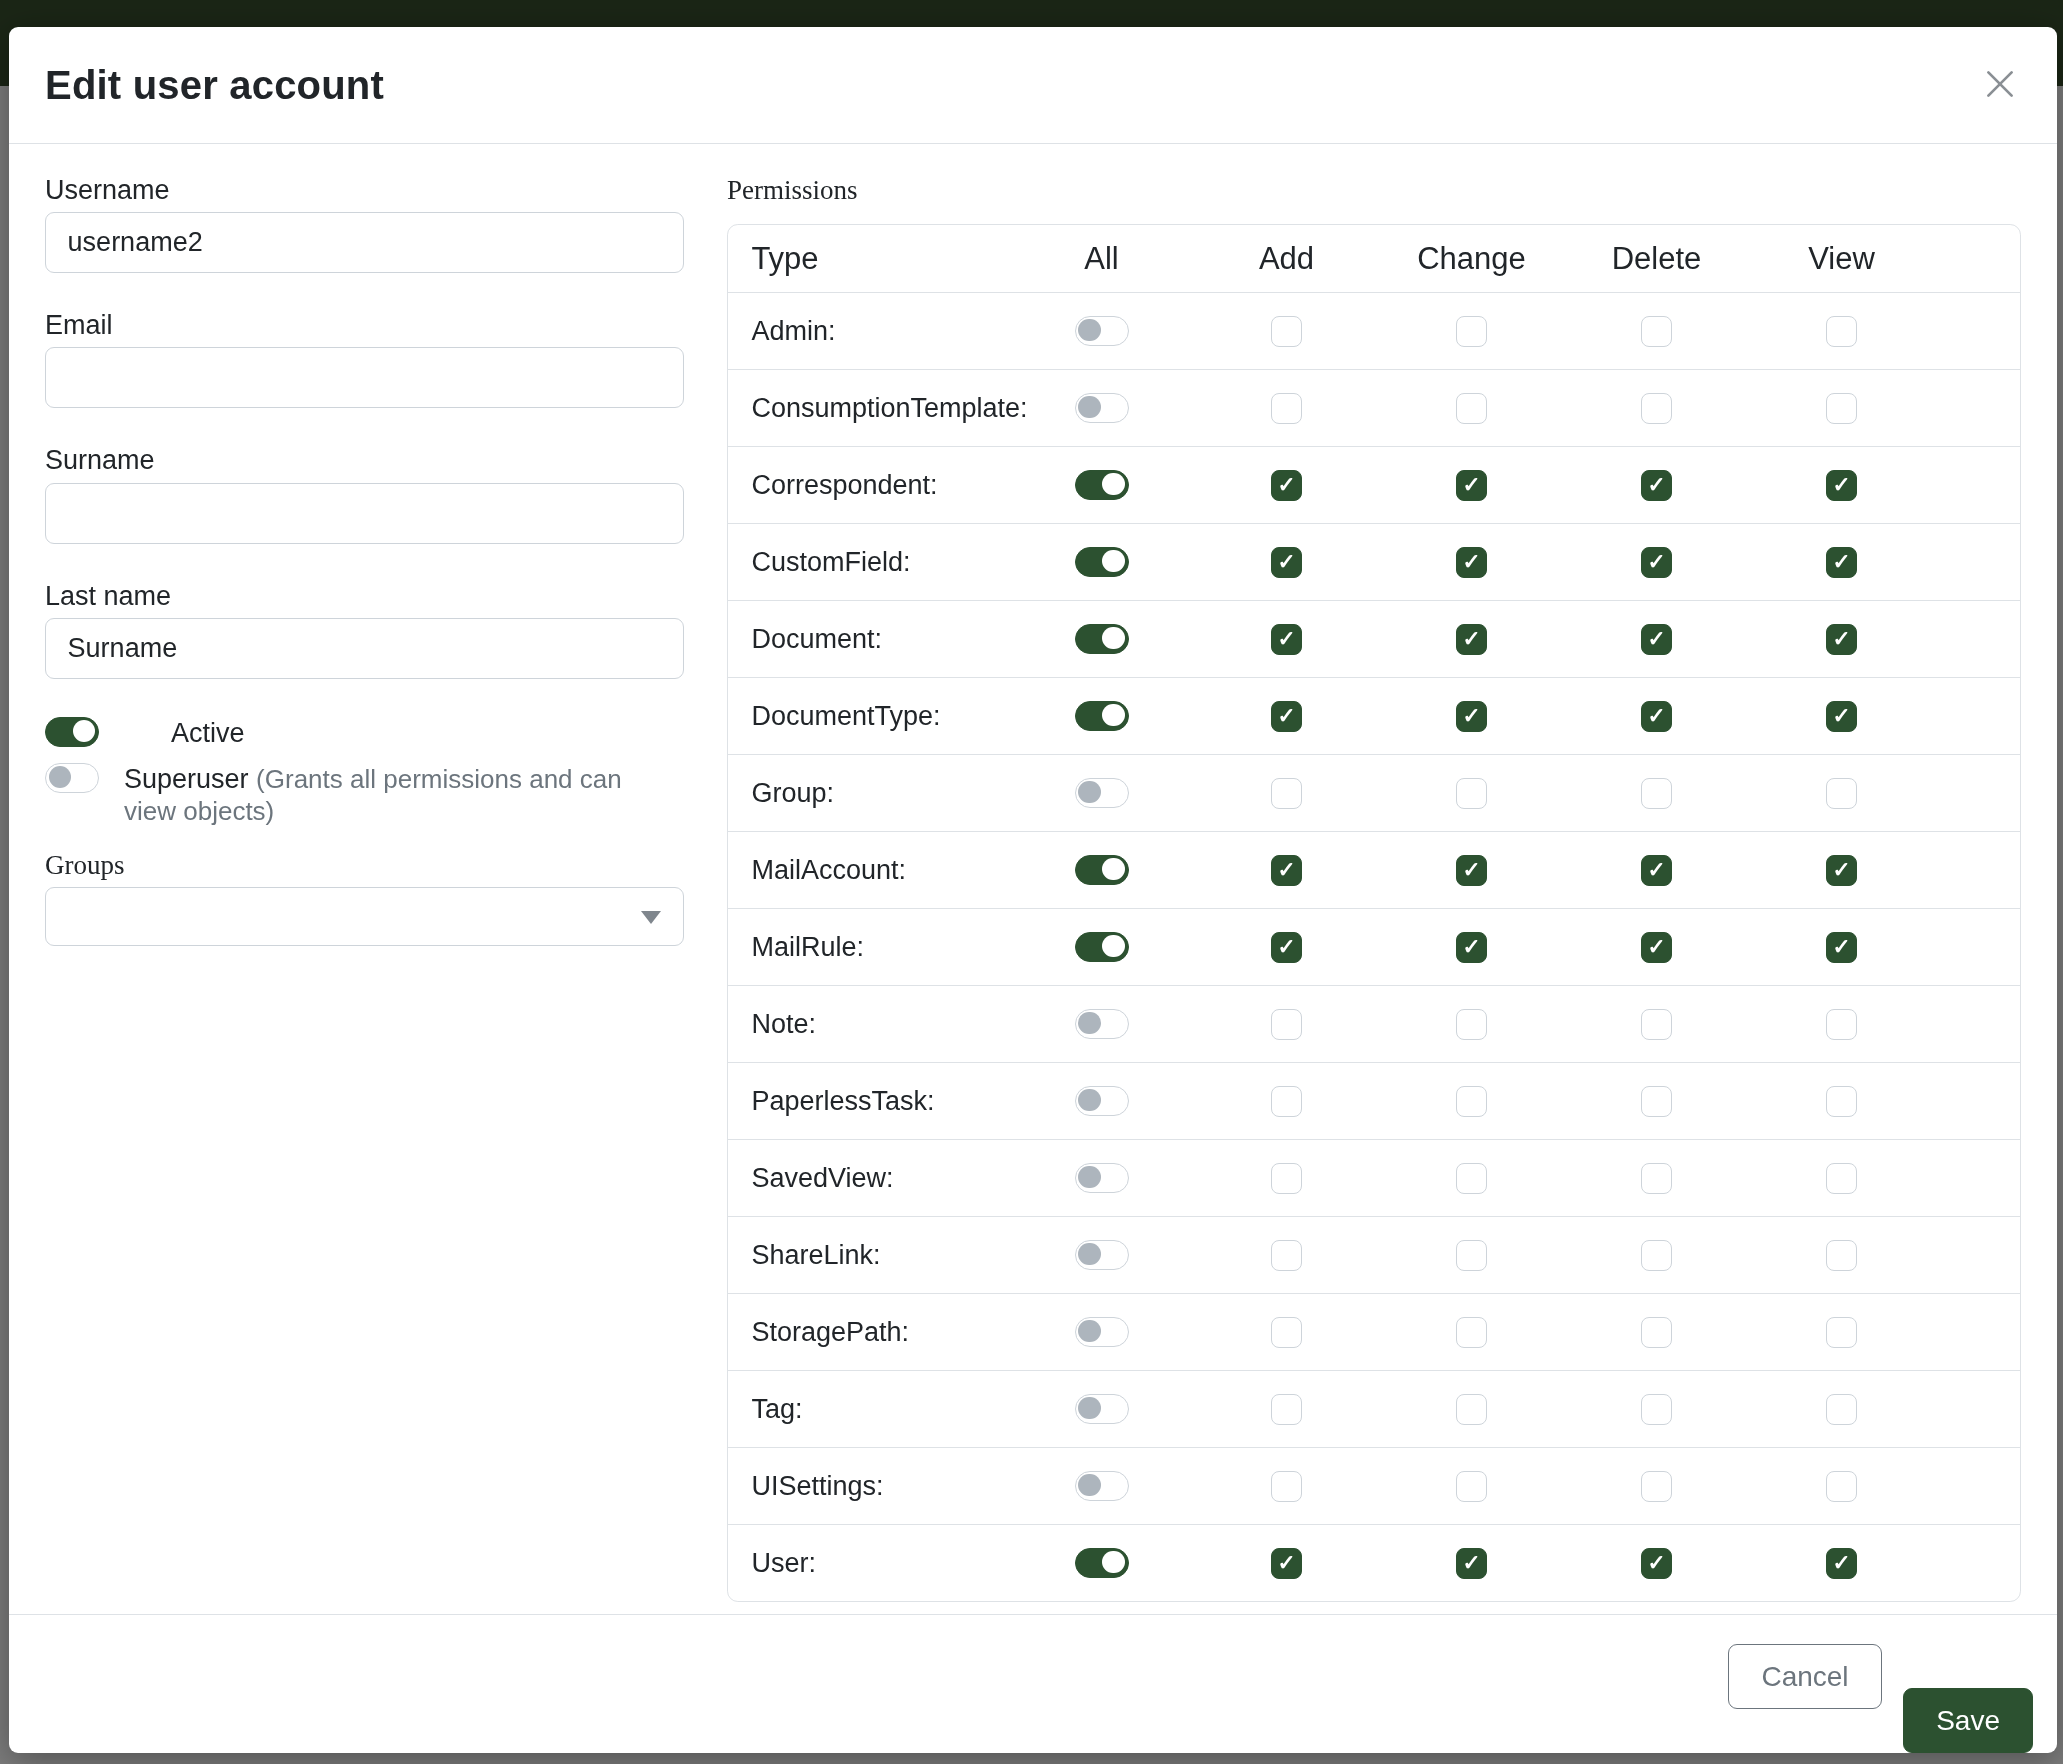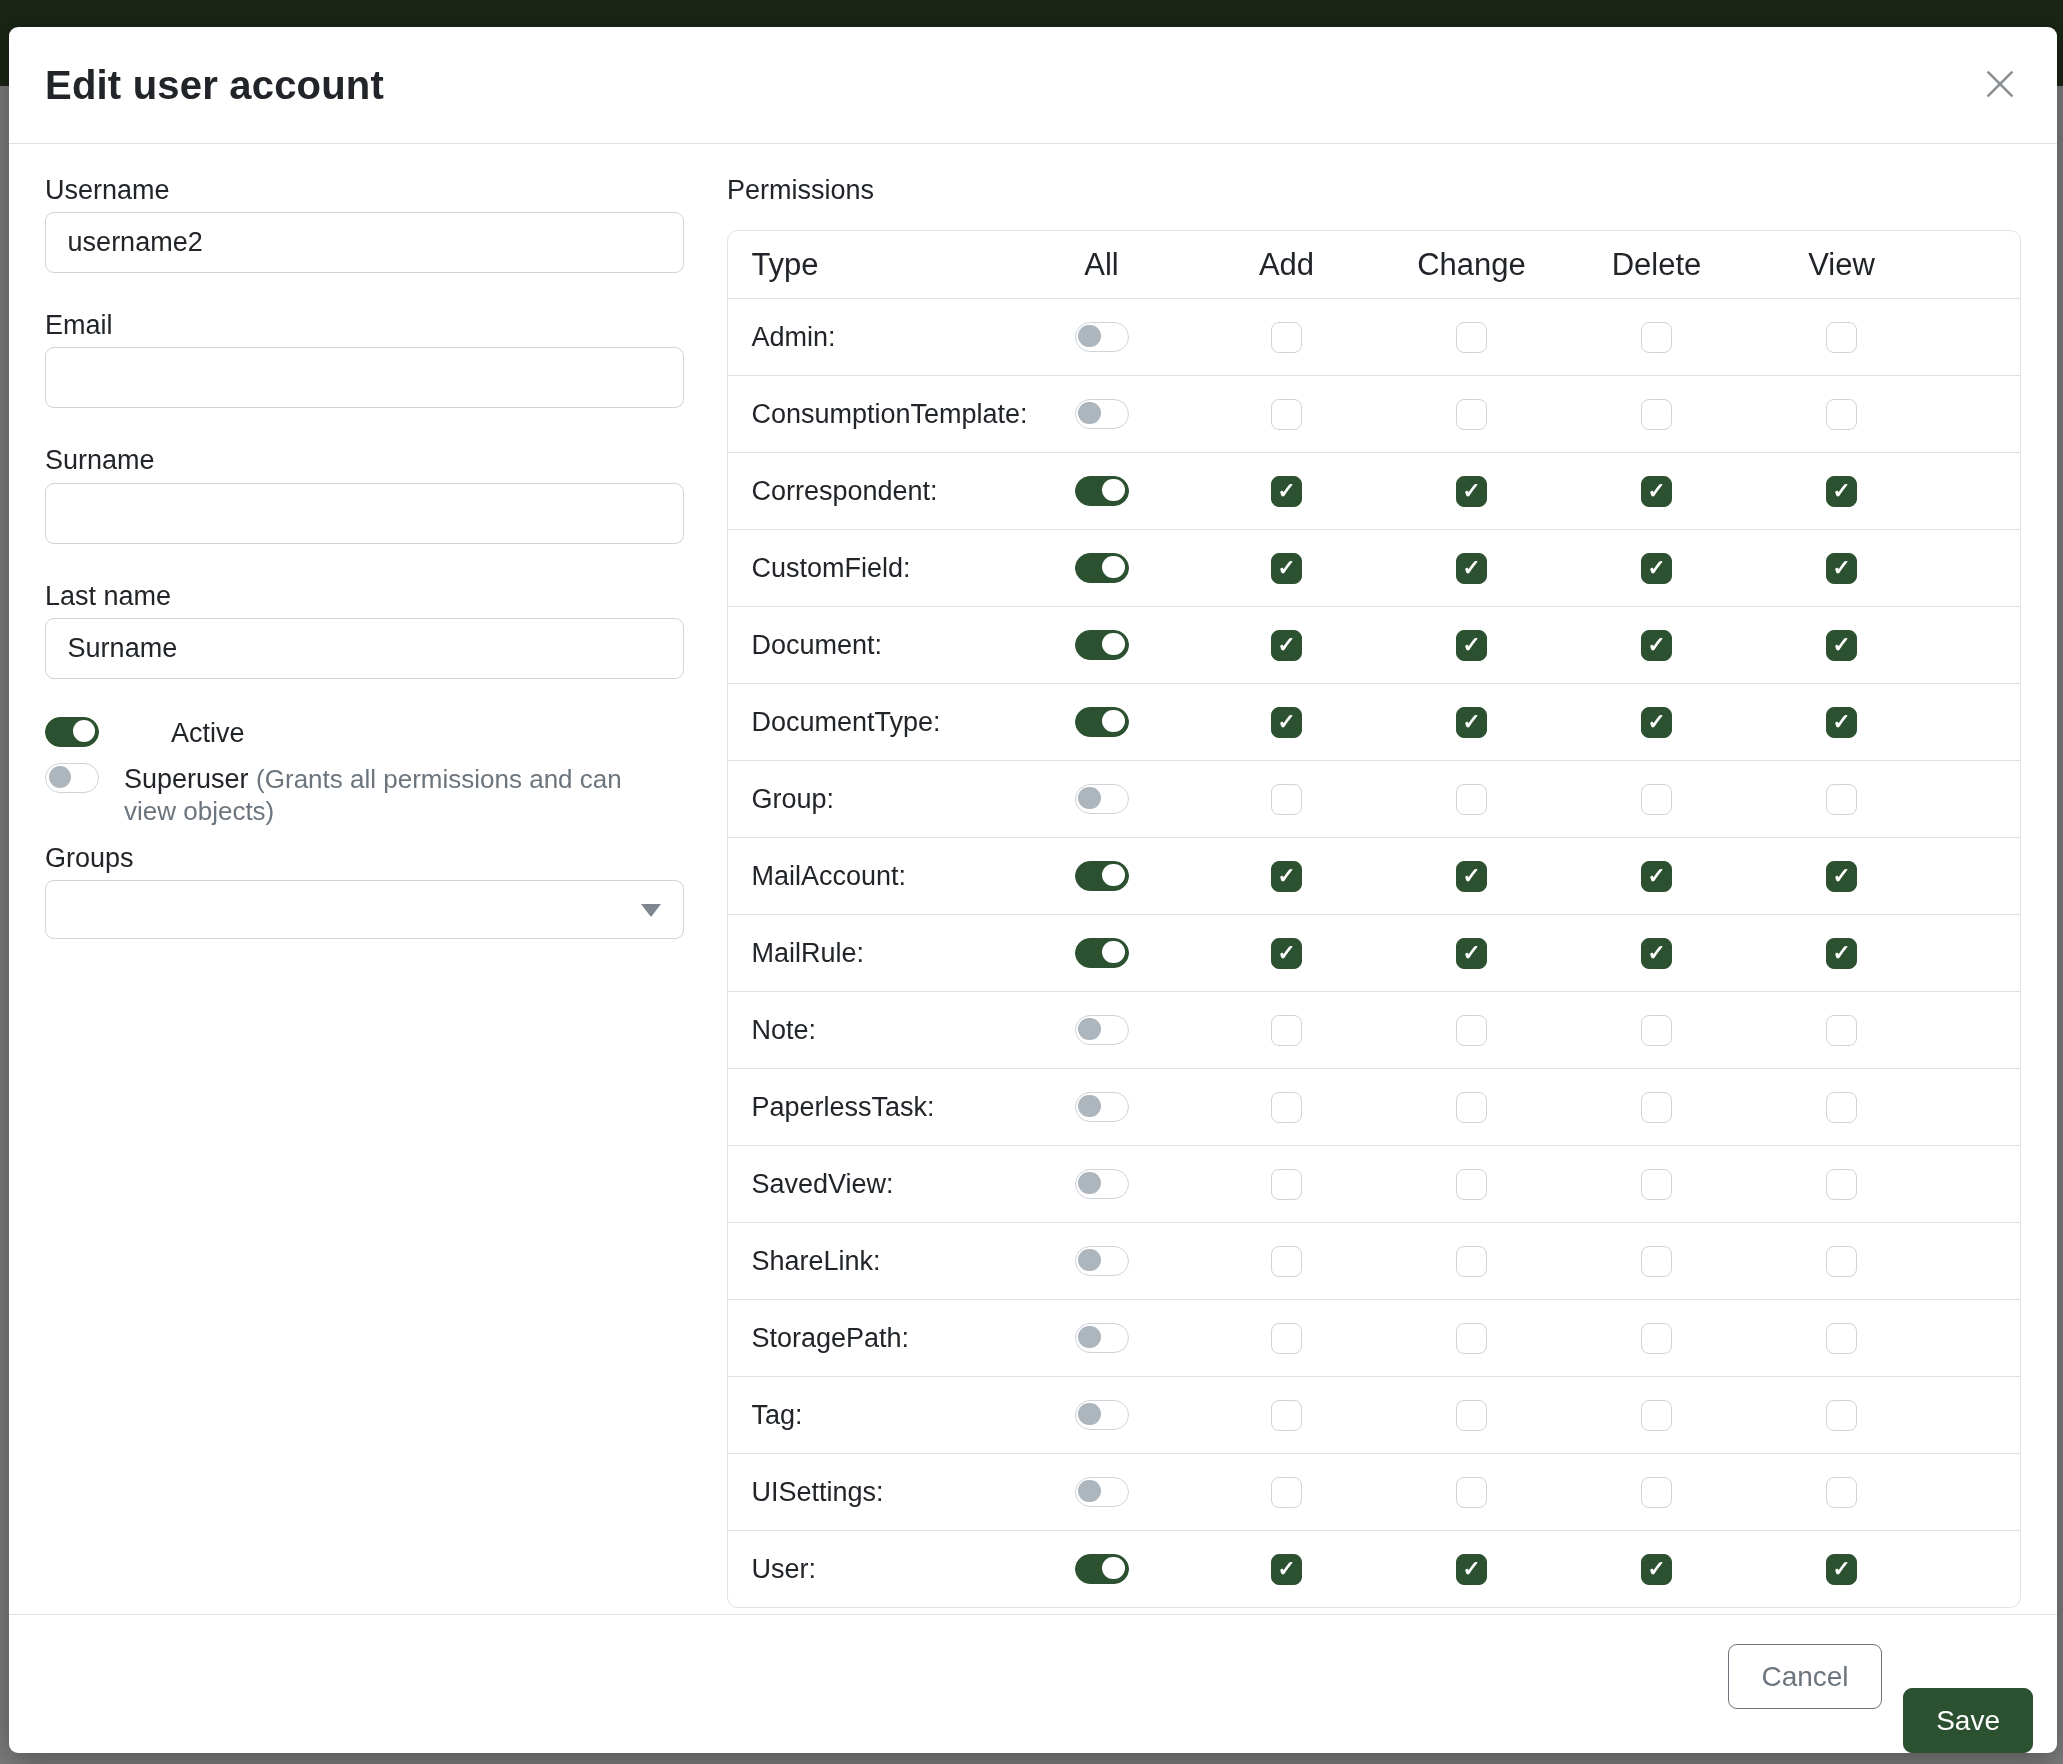--- a/index.html
+++ b/index.html
@@ -78,25 +78,25 @@
   }
   .switch.on { background:#2c5130; border-color:#2c5130; }
   .switch.on .knob { left:auto; right:2.7px; background:#ffffff; }
 
   .toggle-row { display:flex; align-items:flex-start; }
   .toggle-row.active-row { margin-top:21.6px;gap:47px; }
   .toggle-row.superuser-row { margin-top:14.4px; }
   .toggle-text { margin-left:25px; font-size:27px; line-height:32px; width:531px; }
   .toggle-label { color:#212529; }
   .toggle-desc { color:#6c757d; font-size:26px; }
-  .groups-group { margin-top:17px; }
+  .groups-group { margin-top:24px;font-family:Liberation Serif, serif; }
 
   
   .perm-col { flex:1 1 auto; }
-  .perm-title { font-size:27px; line-height:29px; margin-bottom:25px; }
+  .perm-title { font-size:27px; line-height:29px; margin-bottom:19px;font-family:Liberation Serif, serif; }
   .perm-table {
     border:1.8px solid #dee2e6; border-radius:10.8px; overflow:hidden; background:#fff;
   }
   .perm-row, .perm-head {
     display:grid;
     grid-template-columns:281px 185px 185px 185px 185px 185px 1fr;
     align-items:center;
   }
   .perm-head { height:67px; }
   .perm-row { height:77px; border-top:1.8px solid #dee2e6; }

